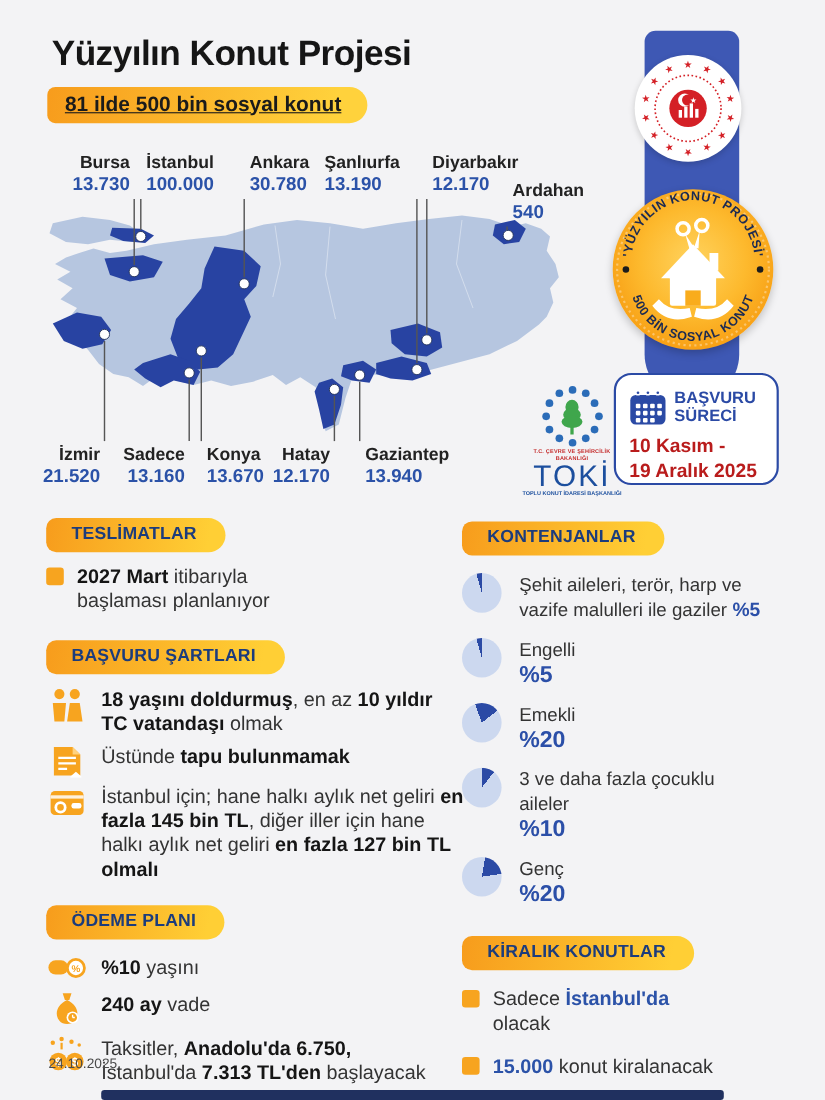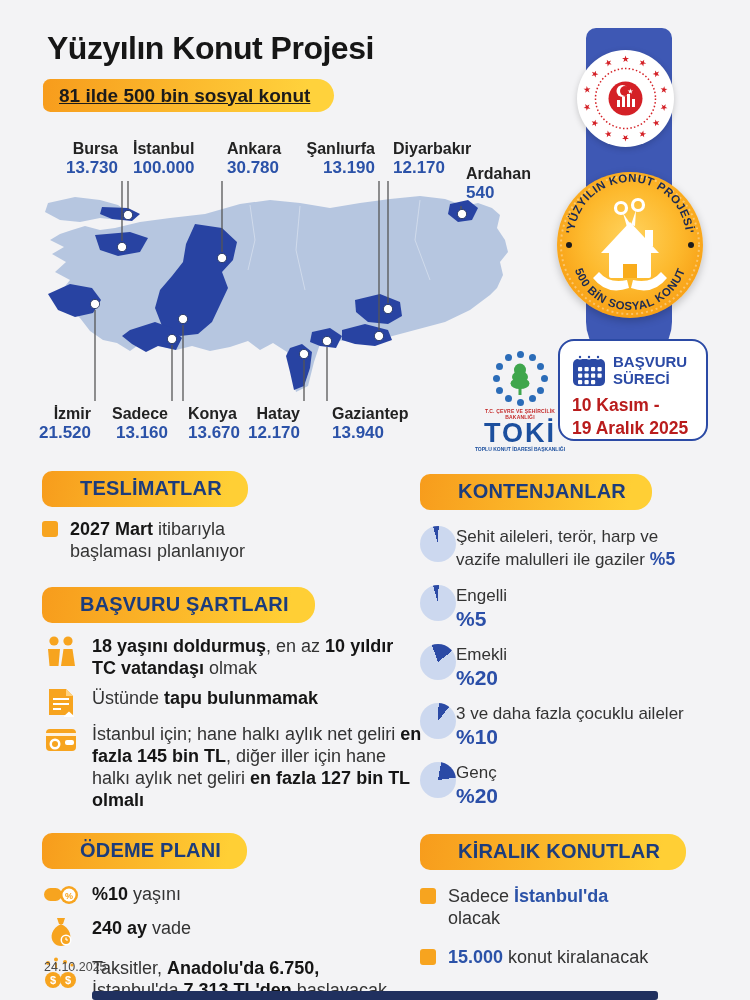--- a/index.html
+++ b/index.html
@@ -29,36 +29,36 @@
   .appbox{position:absolute;left:558px;top:339px;width:150px;height:102px;background:#fff;
         border:2.5px solid #2b4aa5;border-radius:16px;box-sizing:border-box;}
   .appbox .cal{position:absolute;left:11px;top:11px;}
   .appbox .apt{position:absolute;left:53px;top:12px;font-size:15px;line-height:17px;font-weight:800;color:#2b4aa5;}
   .appbox .apd{position:absolute;left:12px;top:53px;font-size:17.5px;line-height:23px;font-weight:600;color:#b91c1c;}
   .toki{position:absolute;left:470px;top:350px;width:100px;text-align:center;}
   .toki .tdots{position:relative;width:58px;height:56px;margin:0 auto;}
   .toki .tdot{position:absolute;width:7px;height:7px;border-radius:50%;background:#2b6cb8;}
   .toki .ttree{position:absolute;left:17px;top:12px;}
   .toki .tred{font-size:5px;color:#c42a2a;font-weight:700;letter-spacing:.2px;margin-top:2px;}
-  .toki .tname{font-size:27px;font-weight:700;color:#1c4f9e;letter-spacing:2px;line-height:26px;}
+  .toki .tname{font-size:27px;font-weight:400;color:#1c4f9e;letter-spacing:2px;line-height:26px;}
   .toki .tblue{font-size:5px;color:#1c4f9e;font-weight:700;}
   
   .col{position:absolute;}
   .col-left{left:42px;top:471px;width:382px;}
   .col-right{left:420px;top:474px;width:275px;}
-  .pill{display:block;width:fit-content;padding:6px 26px 7px 38px;border-radius:10px 17px 17px 10px;
+  .pill{display:block;width:fit-content;padding:6px 26px 7px 23px;border-radius:10px 17px 17px 10px;
         background:linear-gradient(100deg,#f79c1c 0%,#ffcf35 90%);color:#1c3c7c;font-weight:800;
-        font-size:20px;letter-spacing:.2px;}
+        font-size:16px;letter-spacing:.2px;}
   .row{display:flex;gap:12px;align-items:flex-start;}
   .bullet{width:16px;height:16px;border-radius:3px;background:#f7a41f;flex:0 0 16px;margin-top:3px;}
   .ic{flex:0 0 38px;display:flex;justify-content:center;}
   .rich{font-size:18px;line-height:22px;color:#333;}
   .rich .b{font-weight:800;color:#151515;}
   .rich .c{color:#2b52a8;}
-  .qrow{display:flex;align-items:flex-start;}
+  .qrow{display:flex;gap:16px;align-items:flex-start;}
   .pie{width:36px;height:36px;border-radius:50%;flex:0 0 36px;}
   .qtext{font-size:17px;line-height:22px;color:#333;}
   .qtext .pct{font-size:21px;font-weight:800;color:#2b4fa8;line-height:24px;}
   .qtext .pcti{font-size:17.5px;font-weight:800;color:#2b4fa8;}
   .footer-date{position:absolute;left:44px;top:960px;font-size:12.5px;color:#4a4a4a;}
   .bottombar{position:absolute;left:92px;top:991px;width:566px;height:9px;background:#20305f;border-radius:3px;}
   
   .mt11{margin-top:11px}.mt25{margin-top:25px}.mt12{margin-top:12px}.mt8{margin-top:8px}.mt6{margin-top:6px}
   .mt22{margin-top:22px}.mt14{margin-top:14px}.mt10{margin-top:10px}.mt16{margin-top:16px}
   .mt13{margin-top:13px}.mt26{margin-top:26px}.mt15{margin-top:15px}.mt17{margin-top:17px}
@@ -123,21 +123,21 @@
         <div class="cval">13.730</div>
       </div>
       <div class="city-label" style="left: 133px; top: 139px; width: 92px; text-align: left;">
         <div class="cname">İstanbul</div>
         <div class="cval">100.000</div>
       </div>
       <div class="city-label" style="left: 227px; top: 139px; width: 90px; text-align: left;">
         <div class="cname">Ankara</div>
         <div class="cval">30.780</div>
       </div>
-      <div class="city-label" style="left: 295px; top: 139px; width: 80px; text-align: right;">
+      <div class="city-label" style="left: 295px; top: 139px; width: 80px; text-align: left;">
         <div class="cname">Şanlıurfa</div>
         <div class="cval">13.190</div>
       </div>
       <div class="city-label" style="left: 393px; top: 139px; width: 96px; text-align: left;">
         <div class="cname">Diyarbakır</div>
         <div class="cval">12.170</div>
       </div>
       <div class="city-label" style="left: 466px; top: 164px; width: 80px; text-align: left;">
         <div class="cname">Ardahan</div>
         <div class="cval">540</div>

